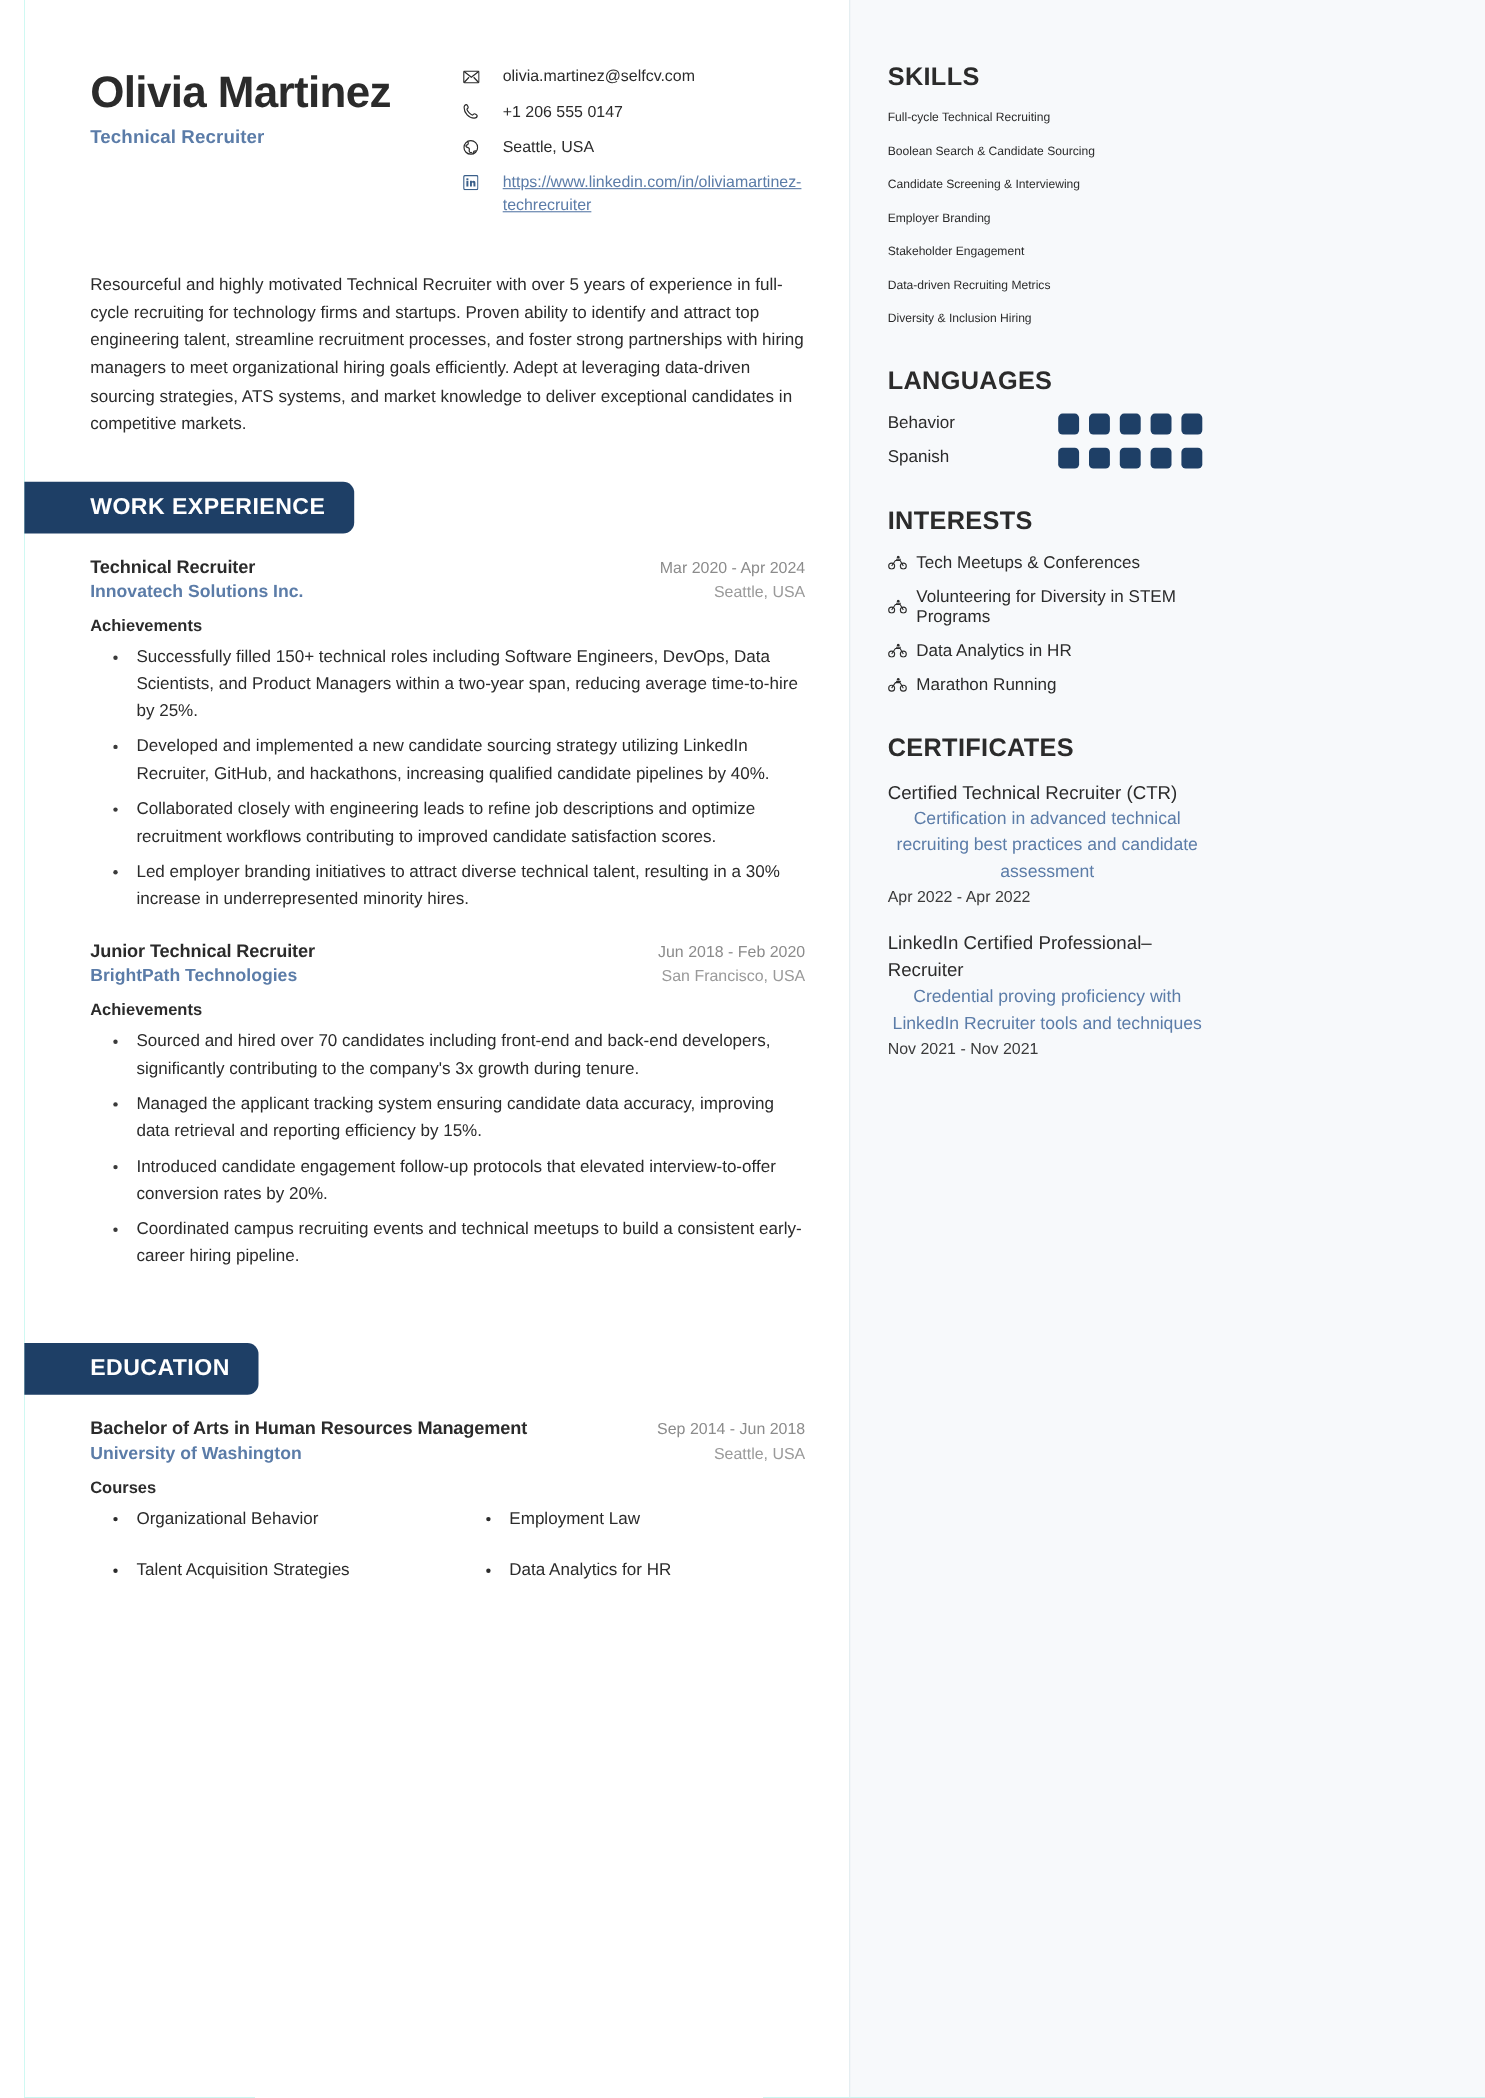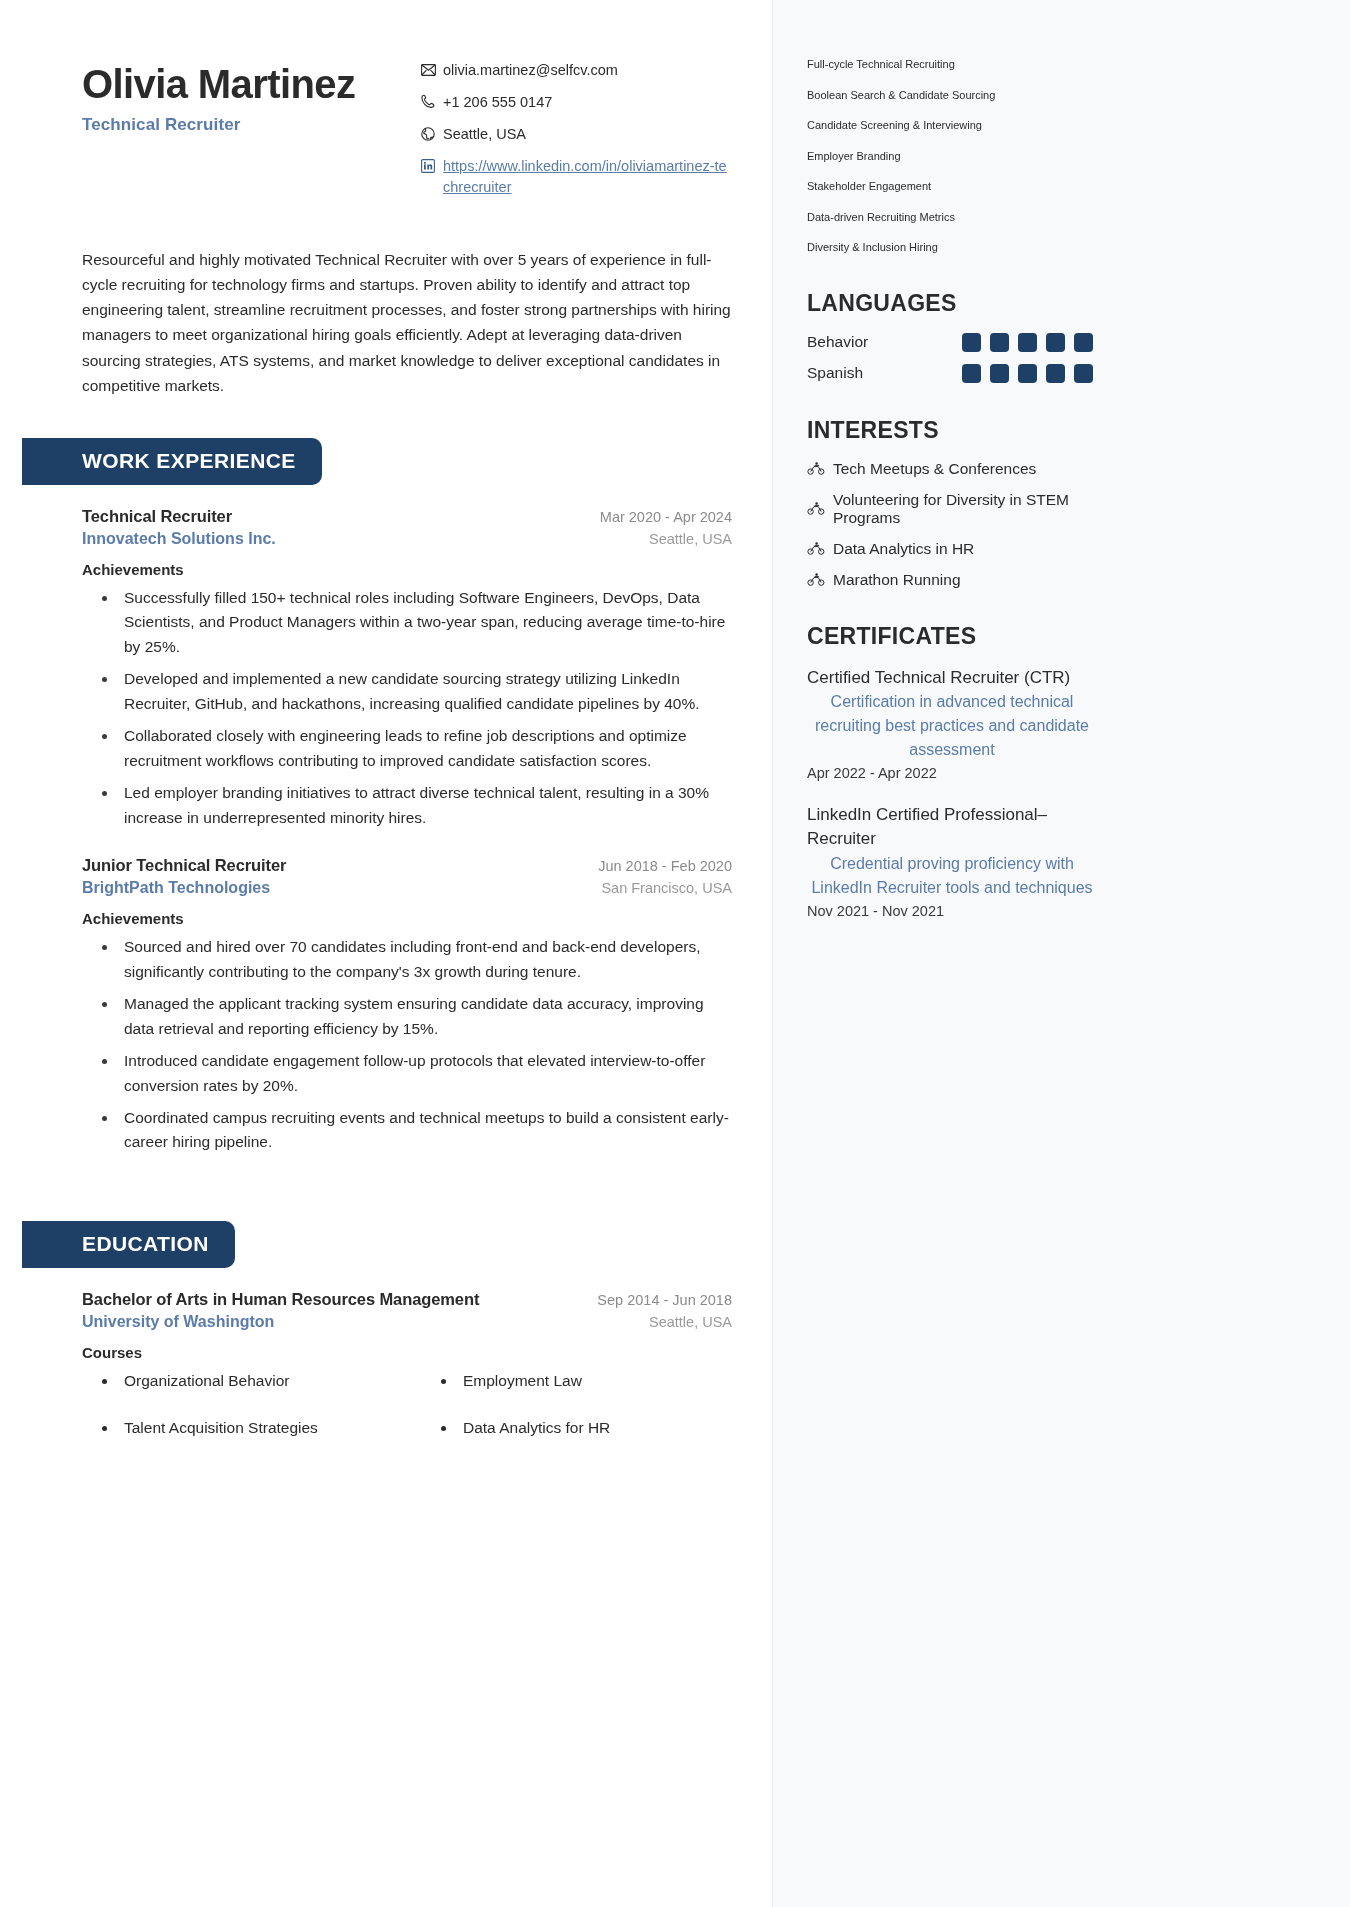--- a/index.html
+++ b/index.html
@@ -49,21 +49,21 @@
     letter-spacing: 0.1px;
   }
 
   .contact-block {
     width: 312px;
     padding-top: 8px;
   }
   .contact-row {
     display: flex;
     align-items: flex-start;
-    gap: 7px;
+    gap: 21px;
     margin-bottom: 11px;
     font-size: 14.5px;
     line-height: 1.45;
     color: #2b2b2b;
   }
   .contact-row .ic {
     flex: 0 0 16px;
     width: 16px;
     height: 17px;
     display: flex;
@@ -381,20 +381,21 @@
           <li>Data Analytics for HR</li>
         </ul>
       </div>
     </div>
 
   </div>
 
   <div class="side-col">
 
     <div class="side-section">
+      <div class="side-title">SKILLS</div>
       <div class="skill-item">Full-cycle Technical Recruiting</div>
       <div class="skill-item">Boolean Search &amp; Candidate Sourcing</div>
       <div class="skill-item">Candidate Screening &amp; Interviewing</div>
       <div class="skill-item">Employer Branding</div>
       <div class="skill-item">Stakeholder Engagement</div>
       <div class="skill-item">Data-driven Recruiting Metrics</div>
       <div class="skill-item">Diversity &amp; Inclusion Hiring</div>
     </div>
 
     <div class="side-section">

